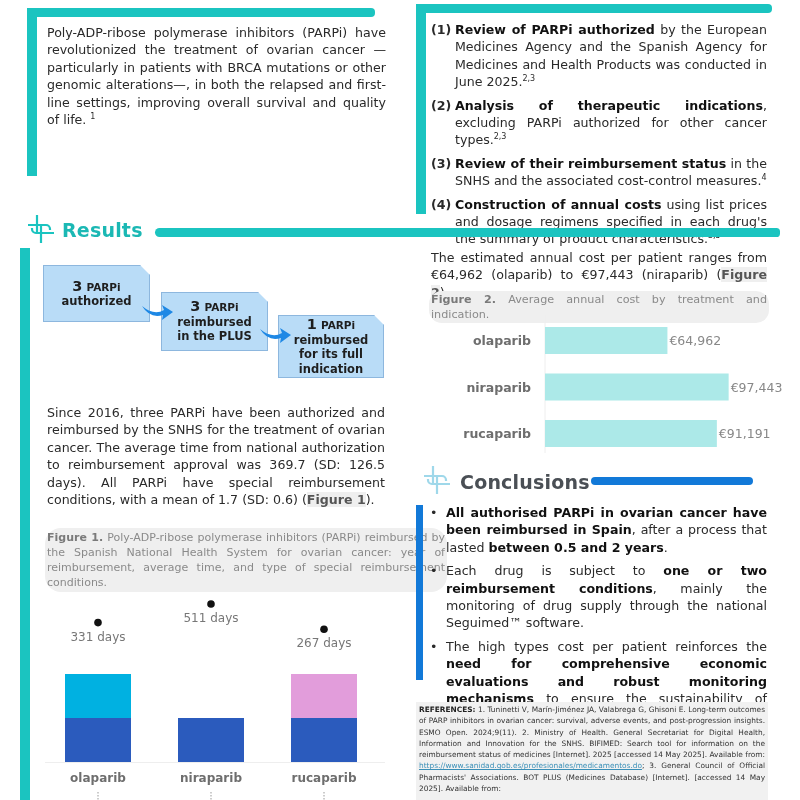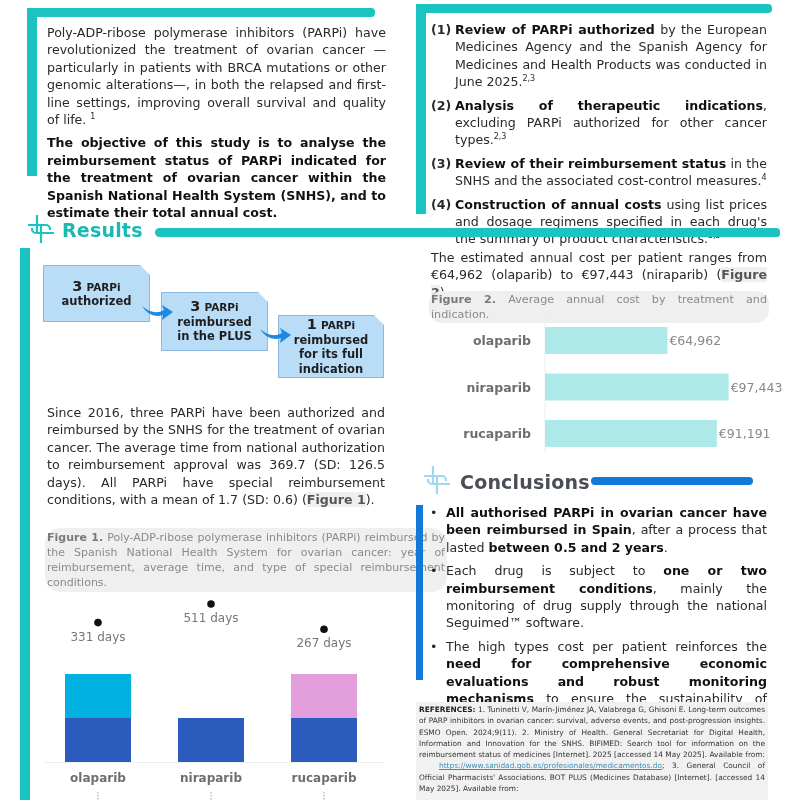--- a/index.html
+++ b/index.html
@@ -73,30 +73,29 @@
   #concl-title { left: 460px; top: 471px; color: #4a4f55; }
   #concl-bar { left: 591px; top: 477px; width: 162px; height: 8px; background: #1279d8; border-radius: 4px 4px 4px 4px; }
   #concl-left { left: 416px; top: 505px; width: 7px; height: 175px; background: #1279d8; }
   #concl-list { left: 430px; top: 504px; width: 337px; list-style: none; }
   #concl-list li { display: flex; margin-bottom: 6px; }
   #concl-list .bullet { width: 16px; flex: none; font-size: 12.6px; line-height: 17.4px; text-align: left; padding-left: 0px; }
 
   
   #refs { left: 416px; top: 702px; width: 352px; background: #f1f1f1; font-size: 7.4px; line-height: 11.3px; color: #333; text-align: justify; padding: 2px 3px; height: 98px; overflow: hidden; }
   #refs b { color: #222; }
-  #refs .link { color: #3a8fb7; text-decoration: underline; margin-left: 20px; }
+  #refs .link { color: #3a8fb7; text-decoration: underline; }
 </style>
 </head>
 <body>
 
 <div class="abs teal-top" id="intro-frame-top"></div>
 <div class="abs teal-left" id="intro-frame-left"></div>
 <div class="abs para" id="intro-text">
   <p><span>Poly-ADP-ribose polymerase inhibitors (PARPi) have revolutionized the treatment of ovarian cancer — particularly in patients with BRCA mutations or other genomic alterations—, in both the relapsed and first-line settings, improving overall survival and quality of life.</span> <span class="sup">1</span></p>
-  <p id="intro-objective">The objective of this study is to analyse the reimbursement status of PARPi indicated for the treatment of ovarian cancer within the Spanish National Health System (SNHS), and to estimate their total annual cost.</p>
 </div>
 
 <div class="abs teal-top" id="methods-frame-top"></div>
 <div class="abs teal-left" id="methods-frame-left"></div>
 <ul class="abs para" id="methods-list">
   <li>
       <span class="num">(1)</span>
       <span class="body para"><b>Review of PARPi authorized</b><span> by the European Medicines Agency and the Spanish Agency for Medicines and Health Products was conducted in June 2025.</span><span class="sup">2,3</span></span>
     </li>
   <li>

